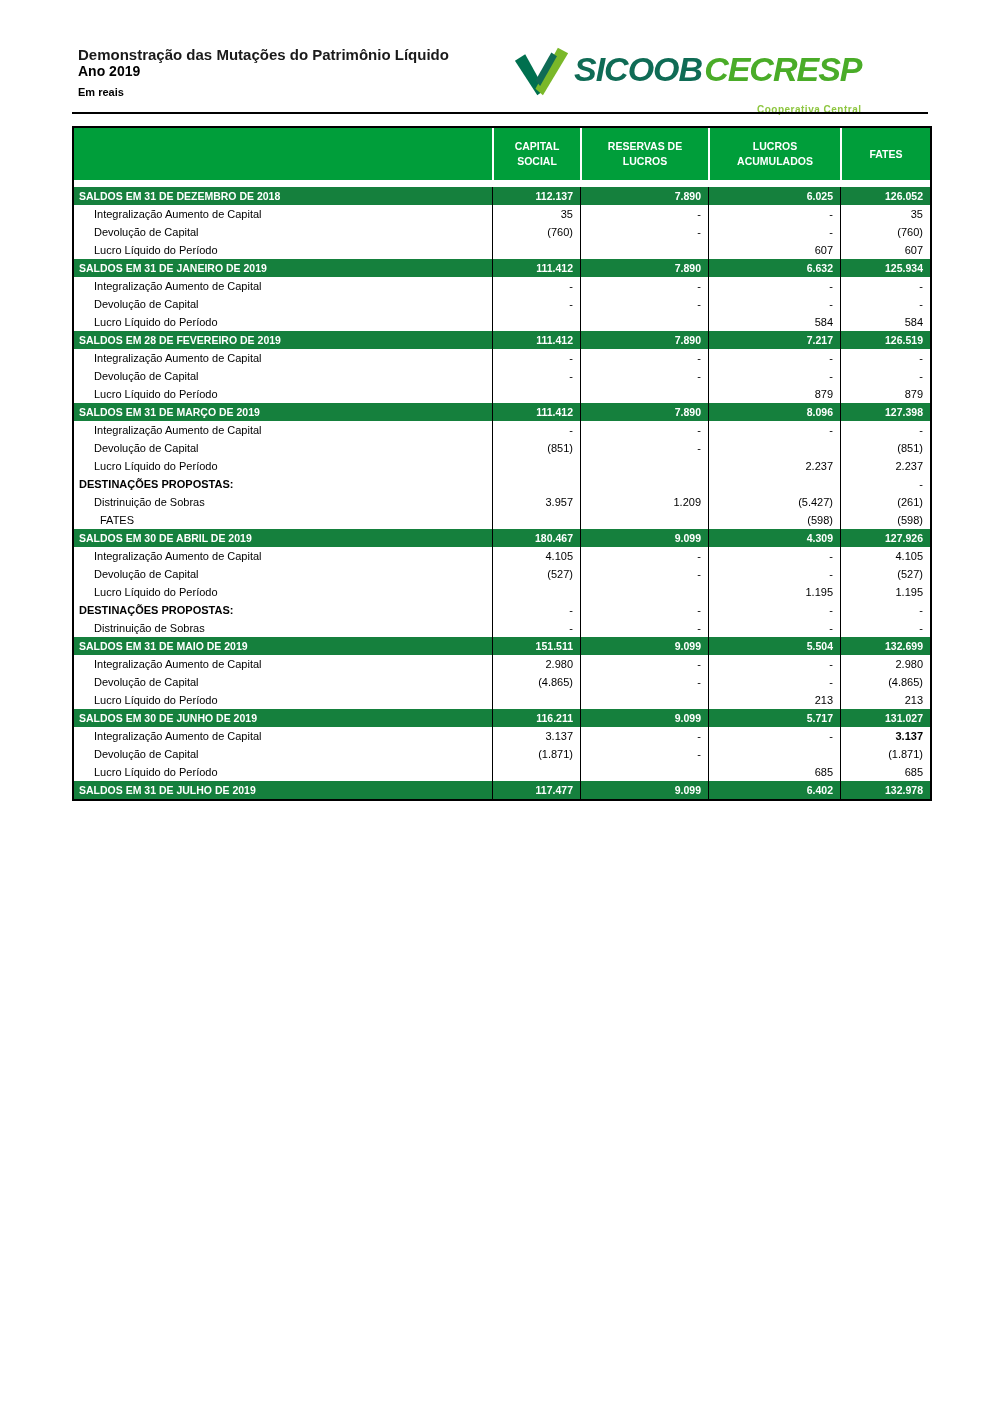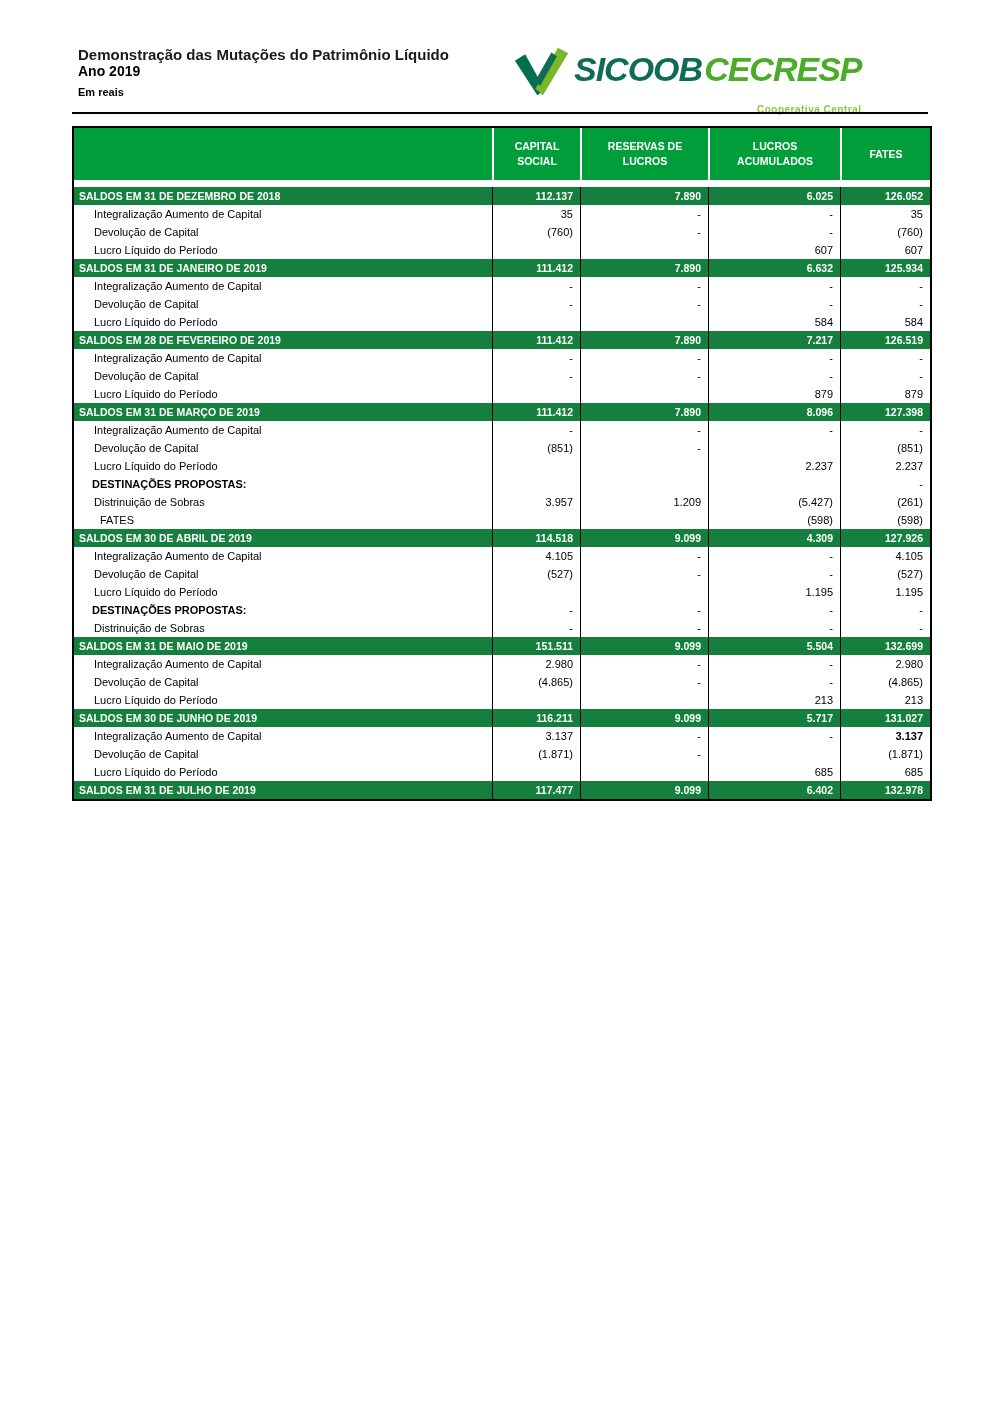--- a/index.html
+++ b/index.html
@@ -69,21 +69,21 @@
   tr.gap td { height: 7px; background: #fff; border: none; }
 
   tbody td {
     height: 18px; font-size: 11px; line-height: 18px;
     padding: 0 5px; white-space: nowrap; overflow: hidden;
     background: #fff;
   }
   tbody td.val { text-align: right; border-left: 1px solid #000; padding-right: 7px; }
   tbody td.lbl { padding-left: 20px; }
 
-  tr.section td.lbl { font-weight: bold; padding-left: 18px; }
+  tr.section td.lbl { font-weight: bold; padding-left: 5px; }
   tr.fates  td.lbl { padding-left: 26px; }
 
   tr.saldos td {
     background: #15803d; color: #fff;
     font-weight: bold; font-size: 10.5px;
   }
   tr.saldos td.lbl { padding-left: 5px; }
 
   td.bold { font-weight: bold; }
 </style>
@@ -271,21 +271,21 @@
         </tr>
         <tr class="fates">
           <td class="lbl">FATES</td>
           <td class="val"></td>
           <td class="val"></td>
           <td class="val">(598)</td>
           <td class="val">(598)</td>
         </tr>
         <tr class="saldos">
           <td class="lbl">SALDOS EM 30 DE ABRIL DE 2019</td>
-          <td class="val">114.518</td>
+          <td class="val">180.467</td>
           <td class="val">9.099</td>
           <td class="val">4.309</td>
           <td class="val">127.926</td>
         </tr>
         <tr class="item">
           <td class="lbl">Integralização Aumento de Capital</td>
           <td class="val">4.105</td>
           <td class="val">-</td>
           <td class="val">-</td>
           <td class="val">4.105</td>

